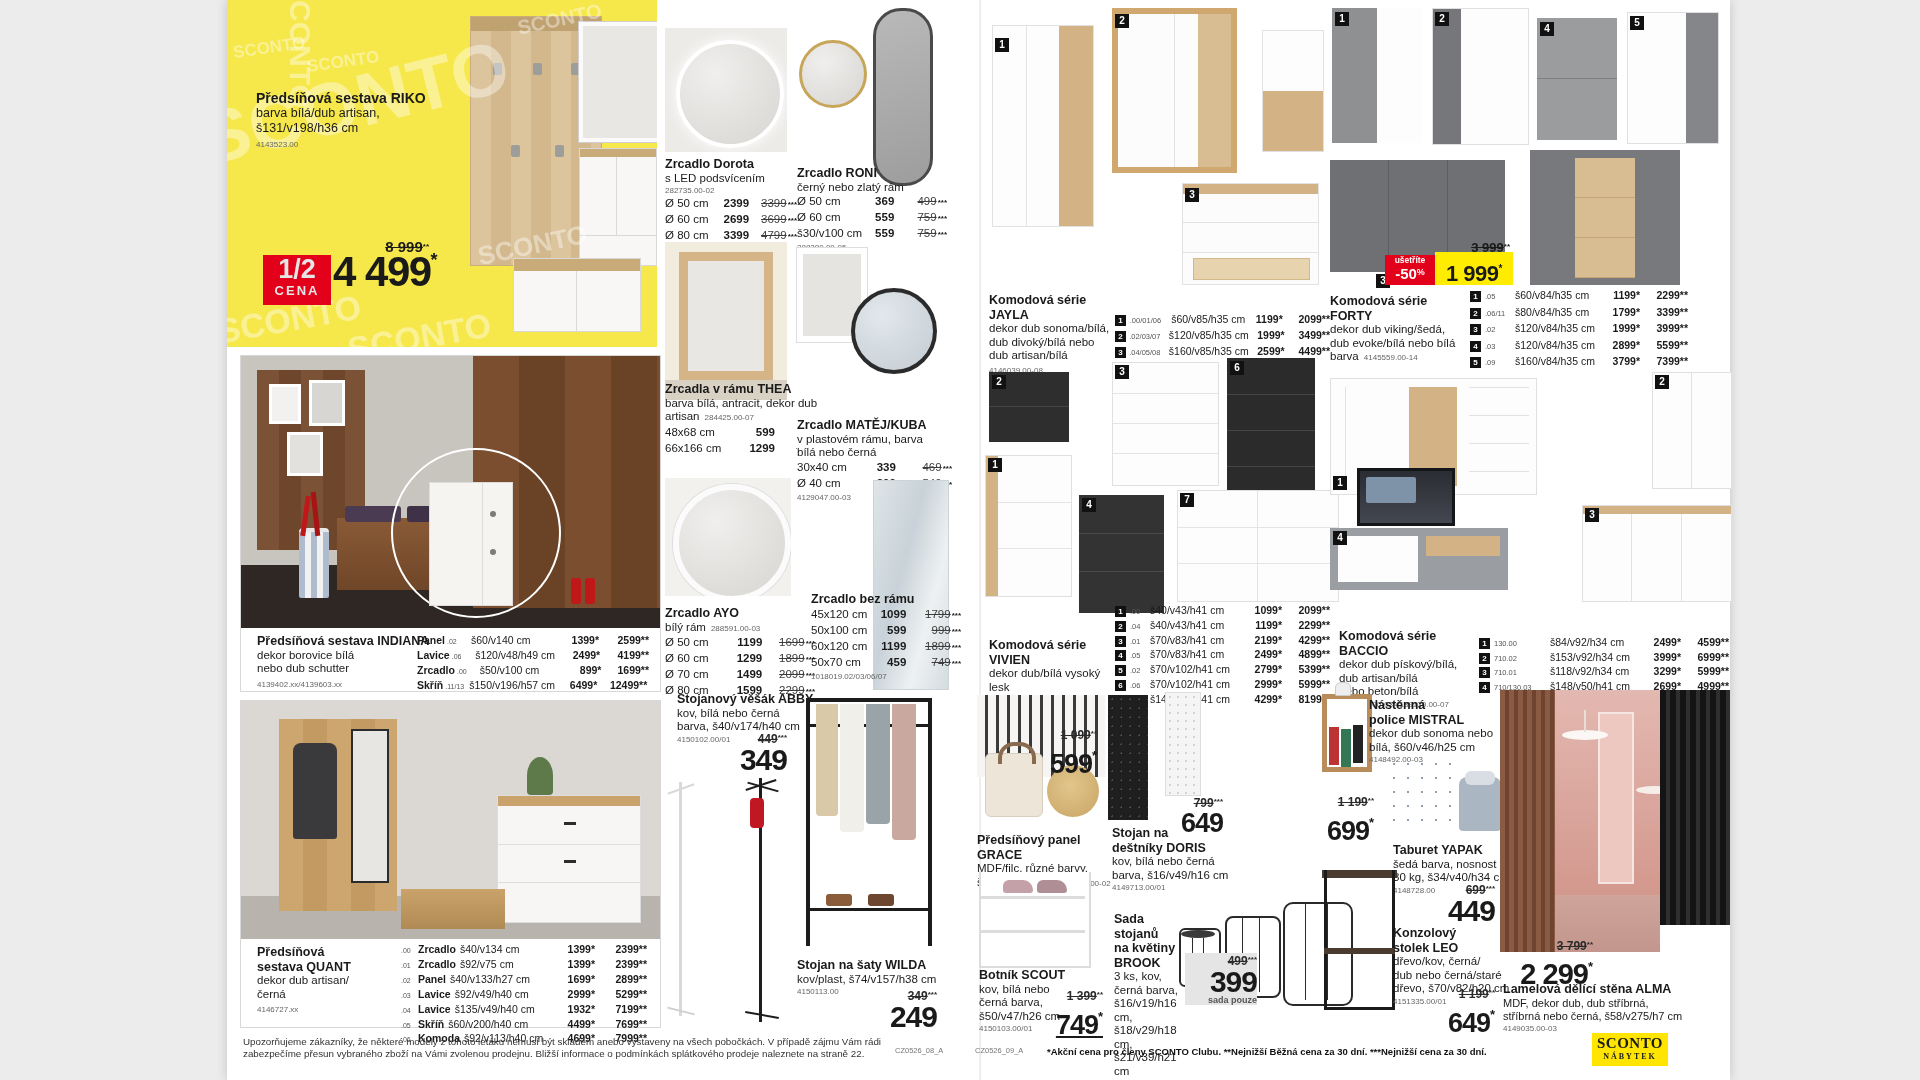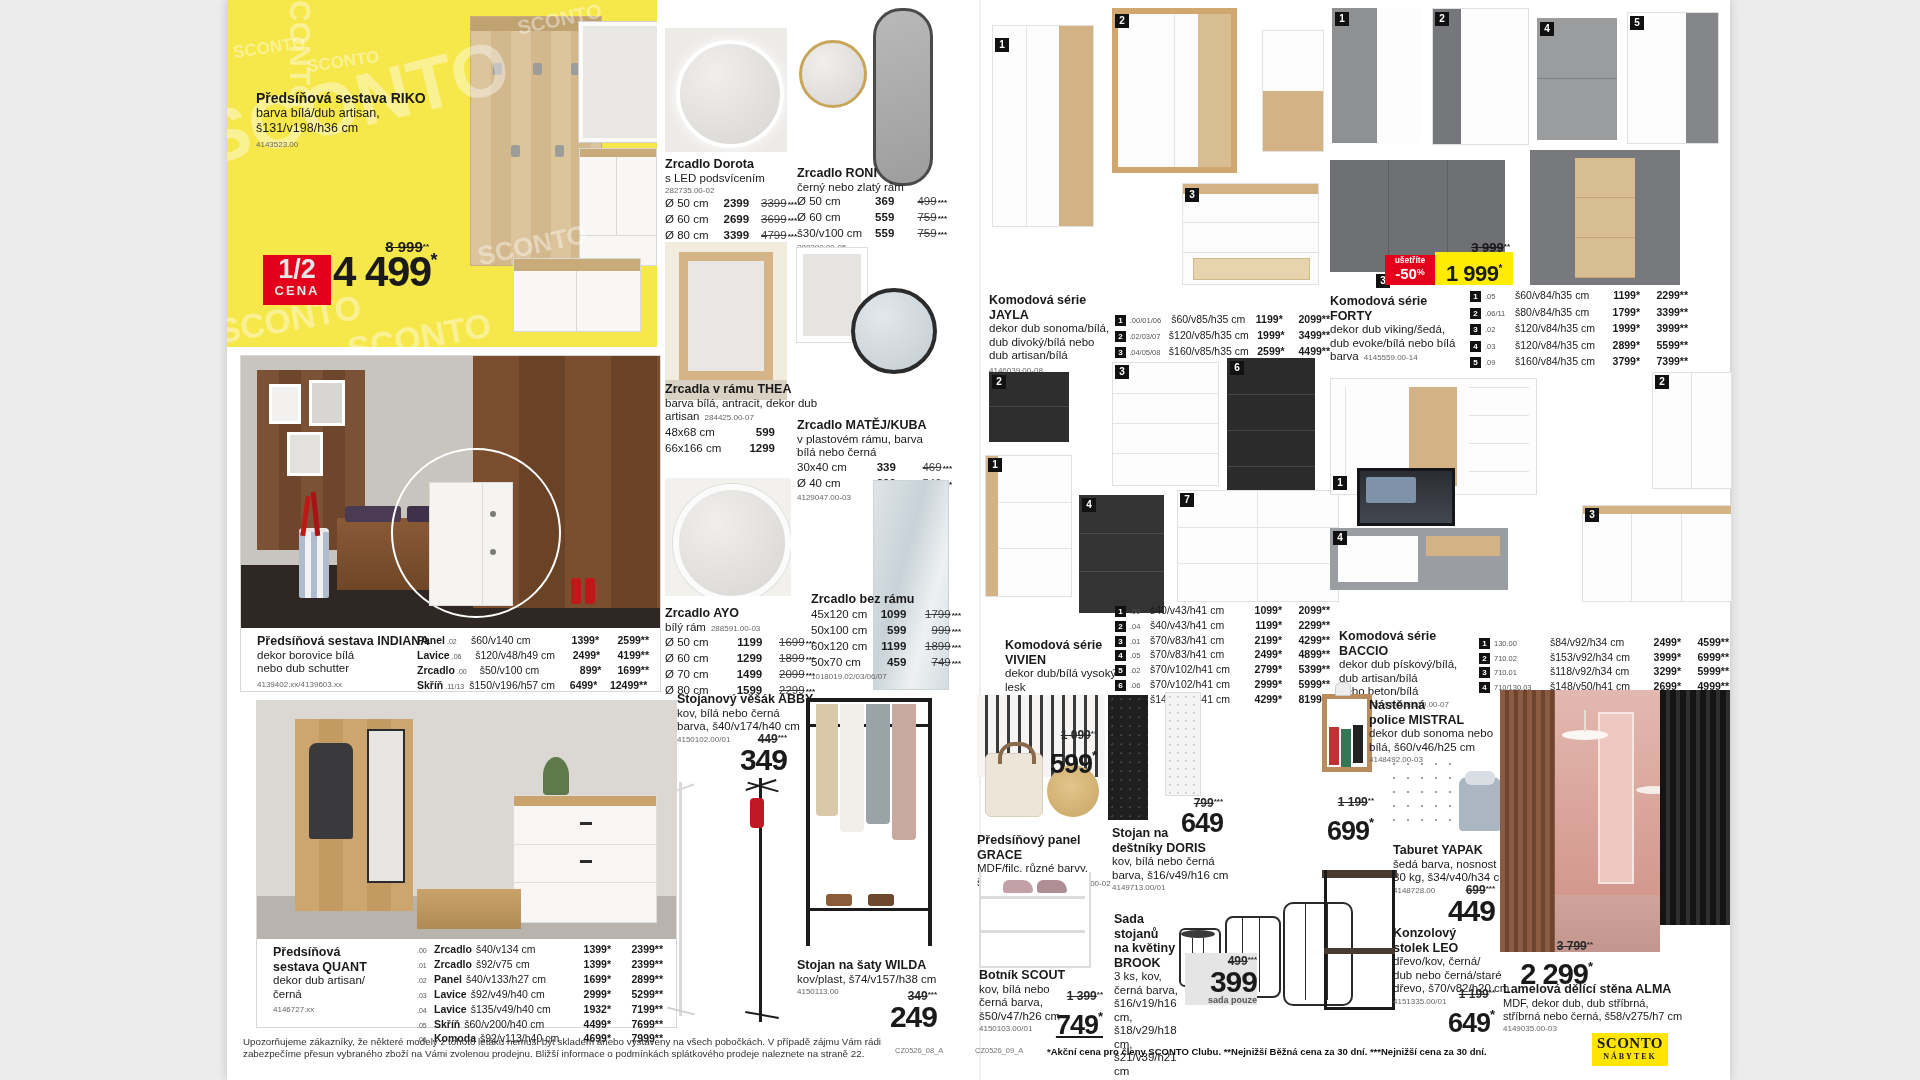--- a/index.html
+++ b/index.html
@@ -171,21 +171,21 @@
     <div class="irow">
             <span class="nm">Skříň</span>
             <span class="cc">.11/13</span>
             <span class="d">š150/v196/h57 cm</span>
             <span class="p">6499*</span>
             <span class="r">12499**</span>
           </div>
   </div>
 </div>
 
-<div class="abs" style="left:29px;top:700px;width:421px;height:328px;border:1px solid #d8d8d8;box-sizing:border-box;">
+<div class="abs" style="left:13px;top:700px;width:421px;height:328px;border:1px solid #d8d8d8;box-sizing:border-box;">
   <div class="photo" style="left:0;top:0;width:419px;height:238px;background:linear-gradient(180deg,#dbd7d2 0 82%,#b8b3ad 82%);">
     <div class="abs" style="left:38px;top:18px;width:118px;height:192px;background:repeating-linear-gradient(90deg,#cda56e 0 24px,#c39a61 24px 48px);">
       <div class="abs" style="left:14px;top:24px;width:44px;height:96px;background:#3a3a3c;border-radius:8px 8px 3px 3px;"></div>
       <div class="abs" style="left:72px;top:10px;width:34px;height:150px;background:#e8e6e2;border:2px solid #2c2c2c;"></div>
     </div>
     <div class="abs" style="left:256px;top:94px;width:142px;height:126px;background:#f7f6f4;border:1px solid #ddd;">
       <div class="abs" style="left:0;top:0;width:100%;height:10px;background:#c9a36b;"></div>
       <div class="abs" style="left:0;top:48px;width:100%;height:1px;background:#ddd;"></div>
       <div class="abs" style="left:0;top:86px;width:100%;height:1px;background:#ddd;"></div>
       <div class="abs" style="left:66px;top:26px;width:12px;height:3px;background:#2c2c2c;"></div>
@@ -584,21 +584,21 @@
           <span class="r">5999**</span>
         </div>
   <div class="crow">
           <span class="n"><span class="badge">7</span></span>
           <span class="cc">.03</span>
           <span class="d">š140/v82/h41 cm</span>
           <span class="p">4299*</span>
           <span class="r">8199**</span>
         </div>
 </div>
-<div class="abs" style="left:762px;top:638px;width:125px;margin-left:16px;">
+<div class="abs" style="left:762px;top:638px;width:125px;">
   <div class="ttl">Komodová série VIVIEN</div>
   <div class="desc">dekor dub/bílá vysoký lesk</div>
   <div class="desc">nebo matná černá</div>
   <div class="code" style="margin-top:2px;">4148731.00-06</div>
 </div>
 
 <div class="photo" style="left:750px;top:695px;width:128px;height:135px;">
   <div class="abs" style="left:0;top:0;width:128px;height:82px;background:repeating-linear-gradient(90deg,#f6f5f3 0 8px,#3a3a3a 8px 11px);"></div>
   <div class="abs" style="left:8px;top:58px;width:56px;height:62px;background:#ece5d8;border-radius:6px;border:1px solid #d8cfc0;">
     <div class="abs" style="left:12px;top:-12px;width:30px;height:18px;border:4px solid #8a6a4e;border-bottom:none;border-radius:16px 16px 0 0;"></div>

